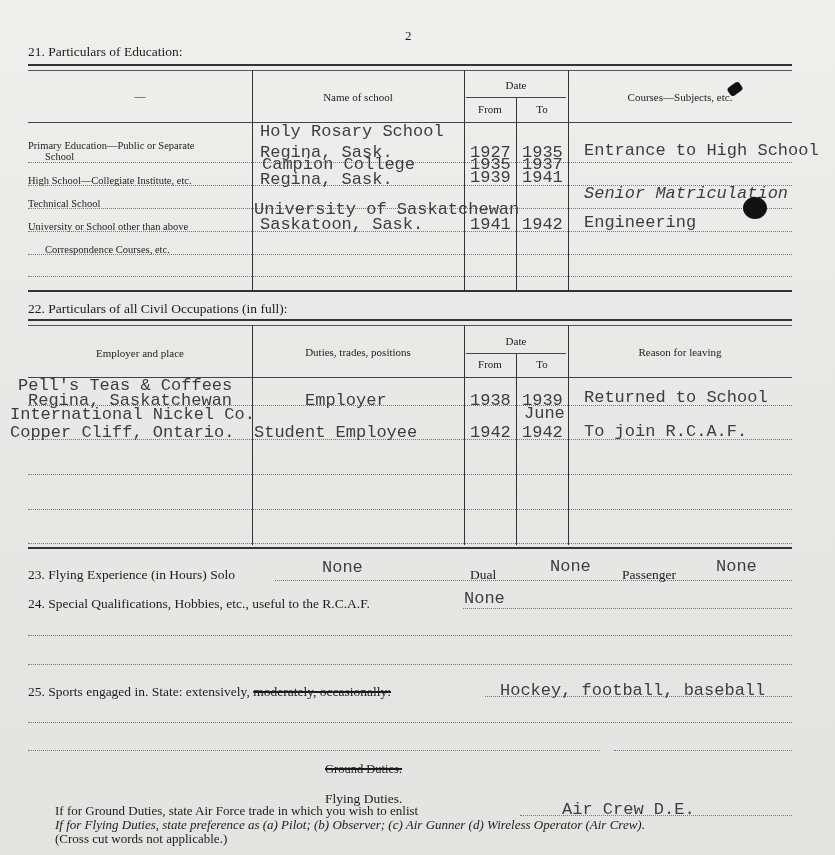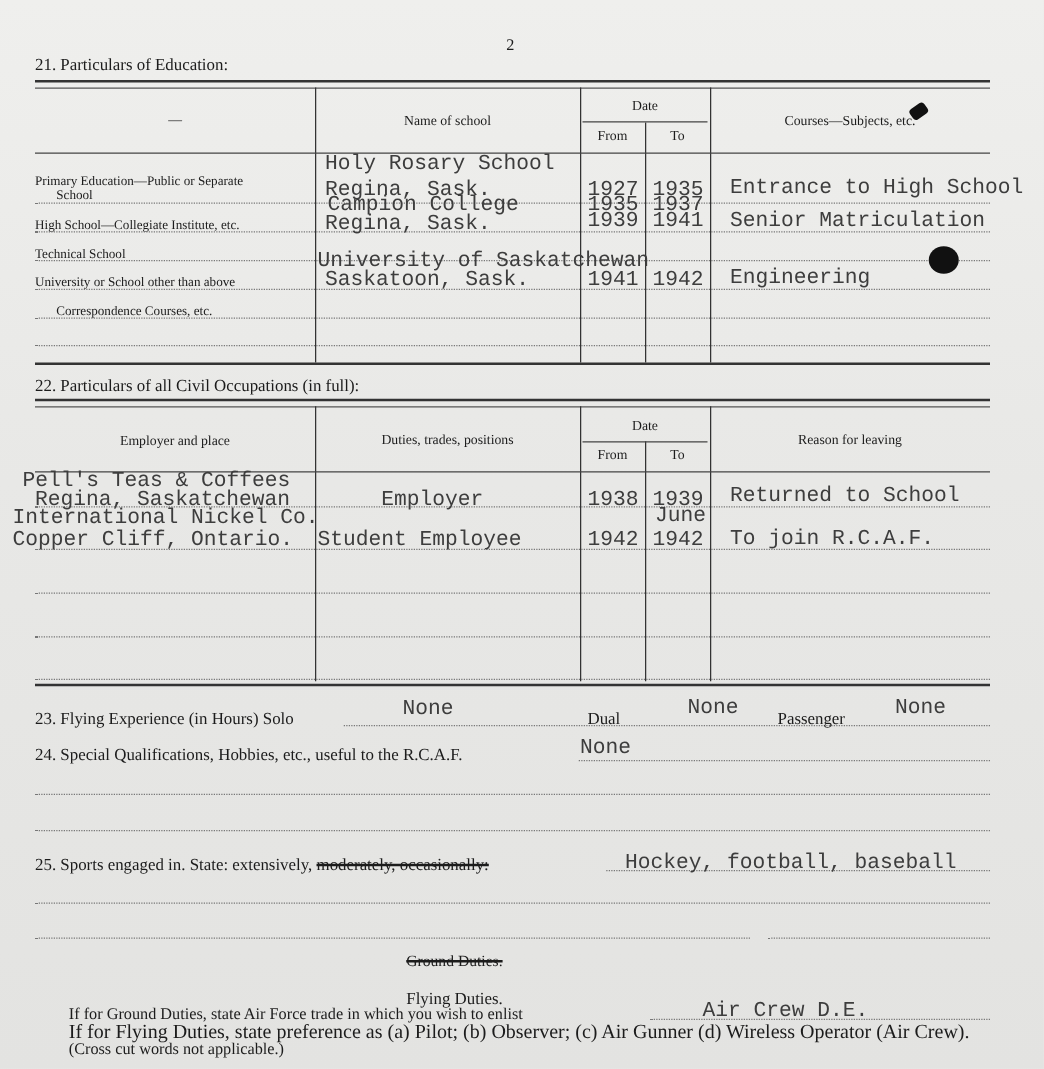--- a/index.html
+++ b/index.html
@@ -76,21 +76,21 @@
   <div class="tv type" style="left:470px;top:143px;">1927</div>
   <div class="tv type" style="left:522px;top:143px;">1935</div>
   <div class="tv type" style="left:584px;top:141px;">Entrance to High School</div>
 
   <div class="tv type" style="left:262px;top:155px;">Campion College</div>
   <div class="tv type" style="left:260px;top:170px;">Regina, Sask.</div>
   <div class="tv type" style="left:470px;top:155px;">1935</div>
   <div class="tv type" style="left:522px;top:155px;">1937</div>
   <div class="tv type" style="left:470px;top:168px;">1939</div>
   <div class="tv type" style="left:522px;top:168px;">1941</div>
-  <div class="tv type" style="left:584px;top:168px;">Senior Matriculation</div>
+  <div class="tv type" style="left:584px;top:184px;font-style:italic;">Senior Matriculation</div>
 
   <div class="tv type" style="left:254px;top:200px;">University of Saskatchewan</div>
   <div class="tv type" style="left:260px;top:215px;">Saskatoon, Sask.</div>
   <div class="tv type" style="left:470px;top:215px;">1941</div>
   <div class="tv type" style="left:522px;top:215px;">1942</div>
   <div class="tv type" style="left:584px;top:213px;">Engineering</div>
 
   <div class="blot"></div>
 
   <div class="hrule" style="top:290px;"></div>
@@ -159,15 +159,15 @@
   <div class="dots" style="left:28px;top:722px;width:764px;"></div>
   <div class="dots" style="left:28px;top:750px;width:572px;"></div>
   <div class="dots" style="left:614px;top:750px;width:178px;"></div>
 
   <div class="abs serif sec-title strike" style="left:325px;top:762px;font-size:12.5px;text-decoration-thickness:1.5px;">Ground Duties.</div>
   <div class="abs serif sec-title" style="left:325px;top:791px;">Flying Duties.</div>
 
   <div class="abs serif sec-title" style="left:55px;top:803px;font-size:13px;">If for Ground Duties, state Air Force trade in which you wish to enlist</div>
   <div class="dots" style="left:520px;top:815px;width:272px;"></div>
   <div class="tv type" style="left:562px;top:800px;">Air Crew D.E.</div>
-  <div class="abs serif sec-title" style="left:55px;top:817px;font-size:16px;">If for Flying Duties, state preference as (a) Pilot; (b) Observer; (c) Air Gunner (d) Wireless Operator (Air Crew).</div>
+  <div class="abs serif sec-title" style="left:55px;top:817px;font-size:13px;font-style:italic;">If for Flying Duties, state preference as (a) Pilot; (b) Observer; (c) Air Gunner (d) Wireless Operator (Air Crew).</div>
   <div class="abs serif sec-title" style="left:55px;top:831px;font-size:13px;">(Cross cut words not applicable.)</div>
 </div>
 
 </body></html>

